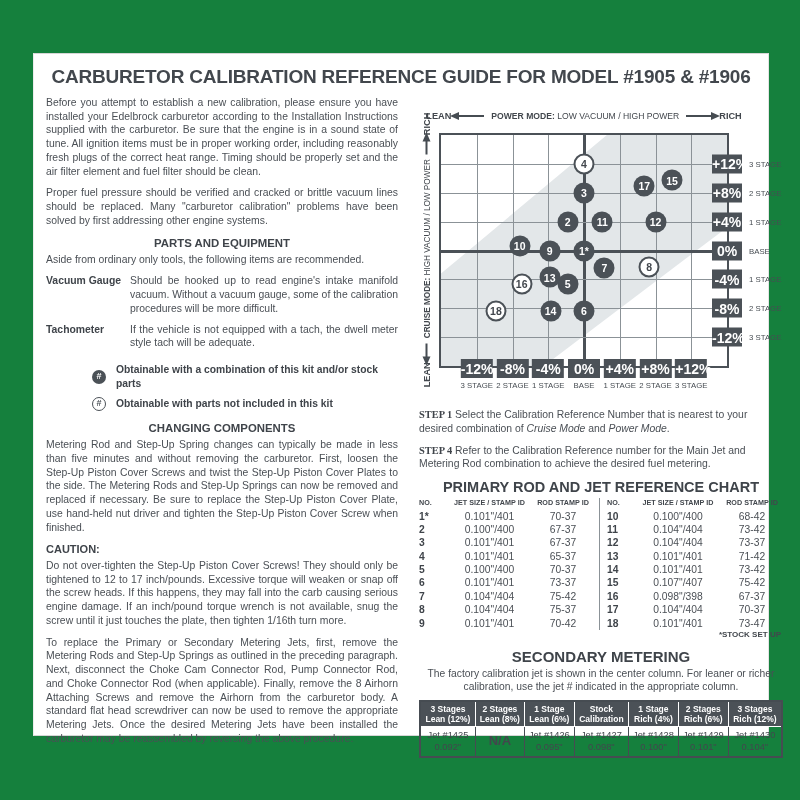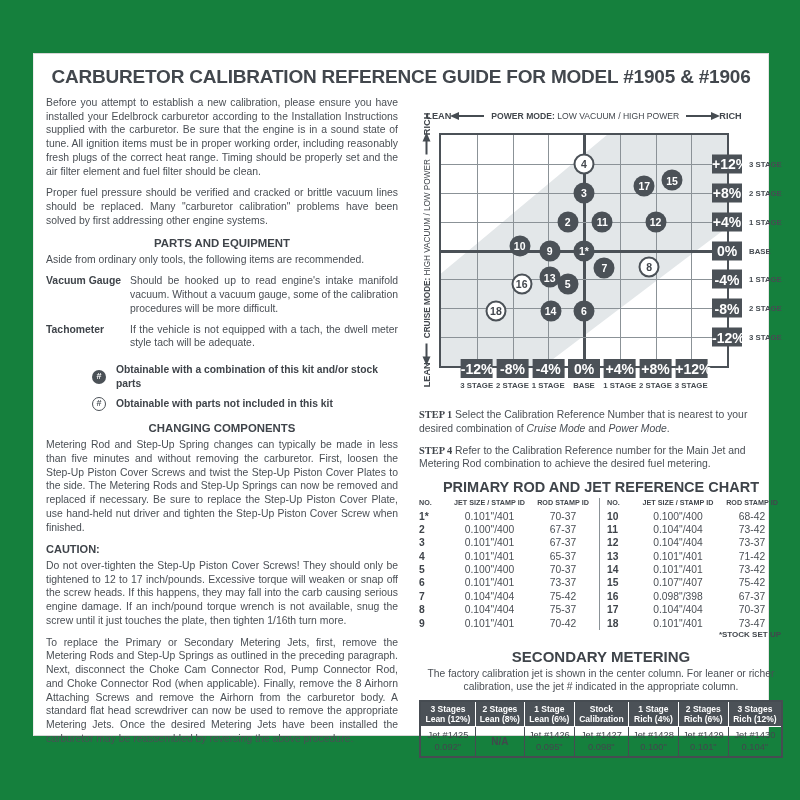--- a/index.html
+++ b/index.html
@@ -43,21 +43,21 @@
   .vl.thick{width:3px;margin-left:-1px;background:#4b5157;}
   .hl.thick{height:3px;margin-top:-1px;background:#4b5157;}
   .point{position:absolute;width:21px;height:21px;border-radius:50%;transform:translate(-50%,-50%);
          display:flex;align-items:center;justify-content:center;font-size:10.5px;font-weight:bold;z-index:3;box-sizing:border-box;}
   .point.filled{background:#4b5157;color:#fff;}
   .point.open{background:#fff;color:#42474d;border:2px solid #4b5157;}
   .y-tick{position:absolute;left:calc(100% - 15px);display:flex;align-items:center;gap:7px;transform:translateY(-50%);z-index:4;}
   .x-tick{position:absolute;top:calc(100% - 7px);transform:translateX(-50%);display:flex;flex-direction:column;align-items:center;z-index:4;}
   .tick-box{background:#4b5157;color:#fff;font-size:14px;font-weight:bold;padding:1.5px 0;width:30px;text-align:center;}
   .x-tick .tick-box{width:32px;}
-  .tick-stage{font-size:7.8px;font-weight:bold;color:#464c52;white-space:nowrap;}
+  .tick-stage{font-size:7.8px;font-weight:normal;color:#464c52;white-space:nowrap;}
   .x-tick .tick-stage{margin-top:3px;}
   .steps{margin-top:40px;width:358px;font-size:10.4px;}
   .steps p{margin:0 0 8px;line-height:1.33;}
   .steps b{color:#3f444a;font-family:Liberation Serif, serif;}
   .tbl-heading{text-align:center;font-size:14.5px;font-weight:bold;color:#3f444a;margin:8px 0 3px;}
   .ptable{display:flex;width:362px;}
   .half{width:50%;box-sizing:border-box;}
   .half.l{border-right:1px solid #8b9297;padding-right:7px;}
   .half.r{padding-left:7px;}
   table.pt{width:100%;border-collapse:collapse;}
@@ -65,21 +65,21 @@
   .pt th.no{text-align:left;}
   .pt td{font-size:10.3px;color:#4a4f55;height:13.4px;padding:0;text-align:center;}
   .pt td.no{text-align:left;font-weight:bold;width:26px;color:#3f444a;}
   .pt td.rod, .pt th.rod{width:58px;}
   .stock-note{width:362px;text-align:right;font-size:8px;font-weight:bold;color:#42474d;margin-top:0;}
   .sec-heading{text-align:center;font-size:15px;font-weight:bold;color:#3f444a;margin:9px 0 2px;}
   .sec-intro{text-align:center;font-size:10.3px;line-height:1.3;margin:0 auto 6px;width:354px;}
   table.stable{width:364px;border-collapse:collapse;border:2px solid #464c52;}
   .stable th{background:#4b5157;color:#fff;font-size:8.5px;line-height:1.18;padding:2px 0;border:1px solid #fff;font-weight:bold;}
   .stable td{border:1px solid #464c52;text-align:center;font-size:9.3px;line-height:1.3;padding:2.5px 0;color:#42474d;}
-  .stable td.na{font-size:10px;font-weight:bold;}
+  .stable td.na{font-size:13px;font-weight:bold;}
 </style>
 </head>
 <body>
 
 <div class="page">
   <div class="sheet">
     <h1 class="title">CARBURETOR CALIBRATION REFERENCE GUIDE FOR MODEL #1905 &amp; #1906</h1>
 
     <div class="left-col">
       <p>Before you attempt to establish a new calibration, please ensure you have installed your Edelbrock carburetor according to the Installation Instructions supplied with the carburetor. Be sure that the engine is in a sound state of tune. All ignition items must be in proper working order, including reasonably fresh plugs of the correct heat range. Timing should be properly set and the air filter element and fuel filter should be clean.</p>

